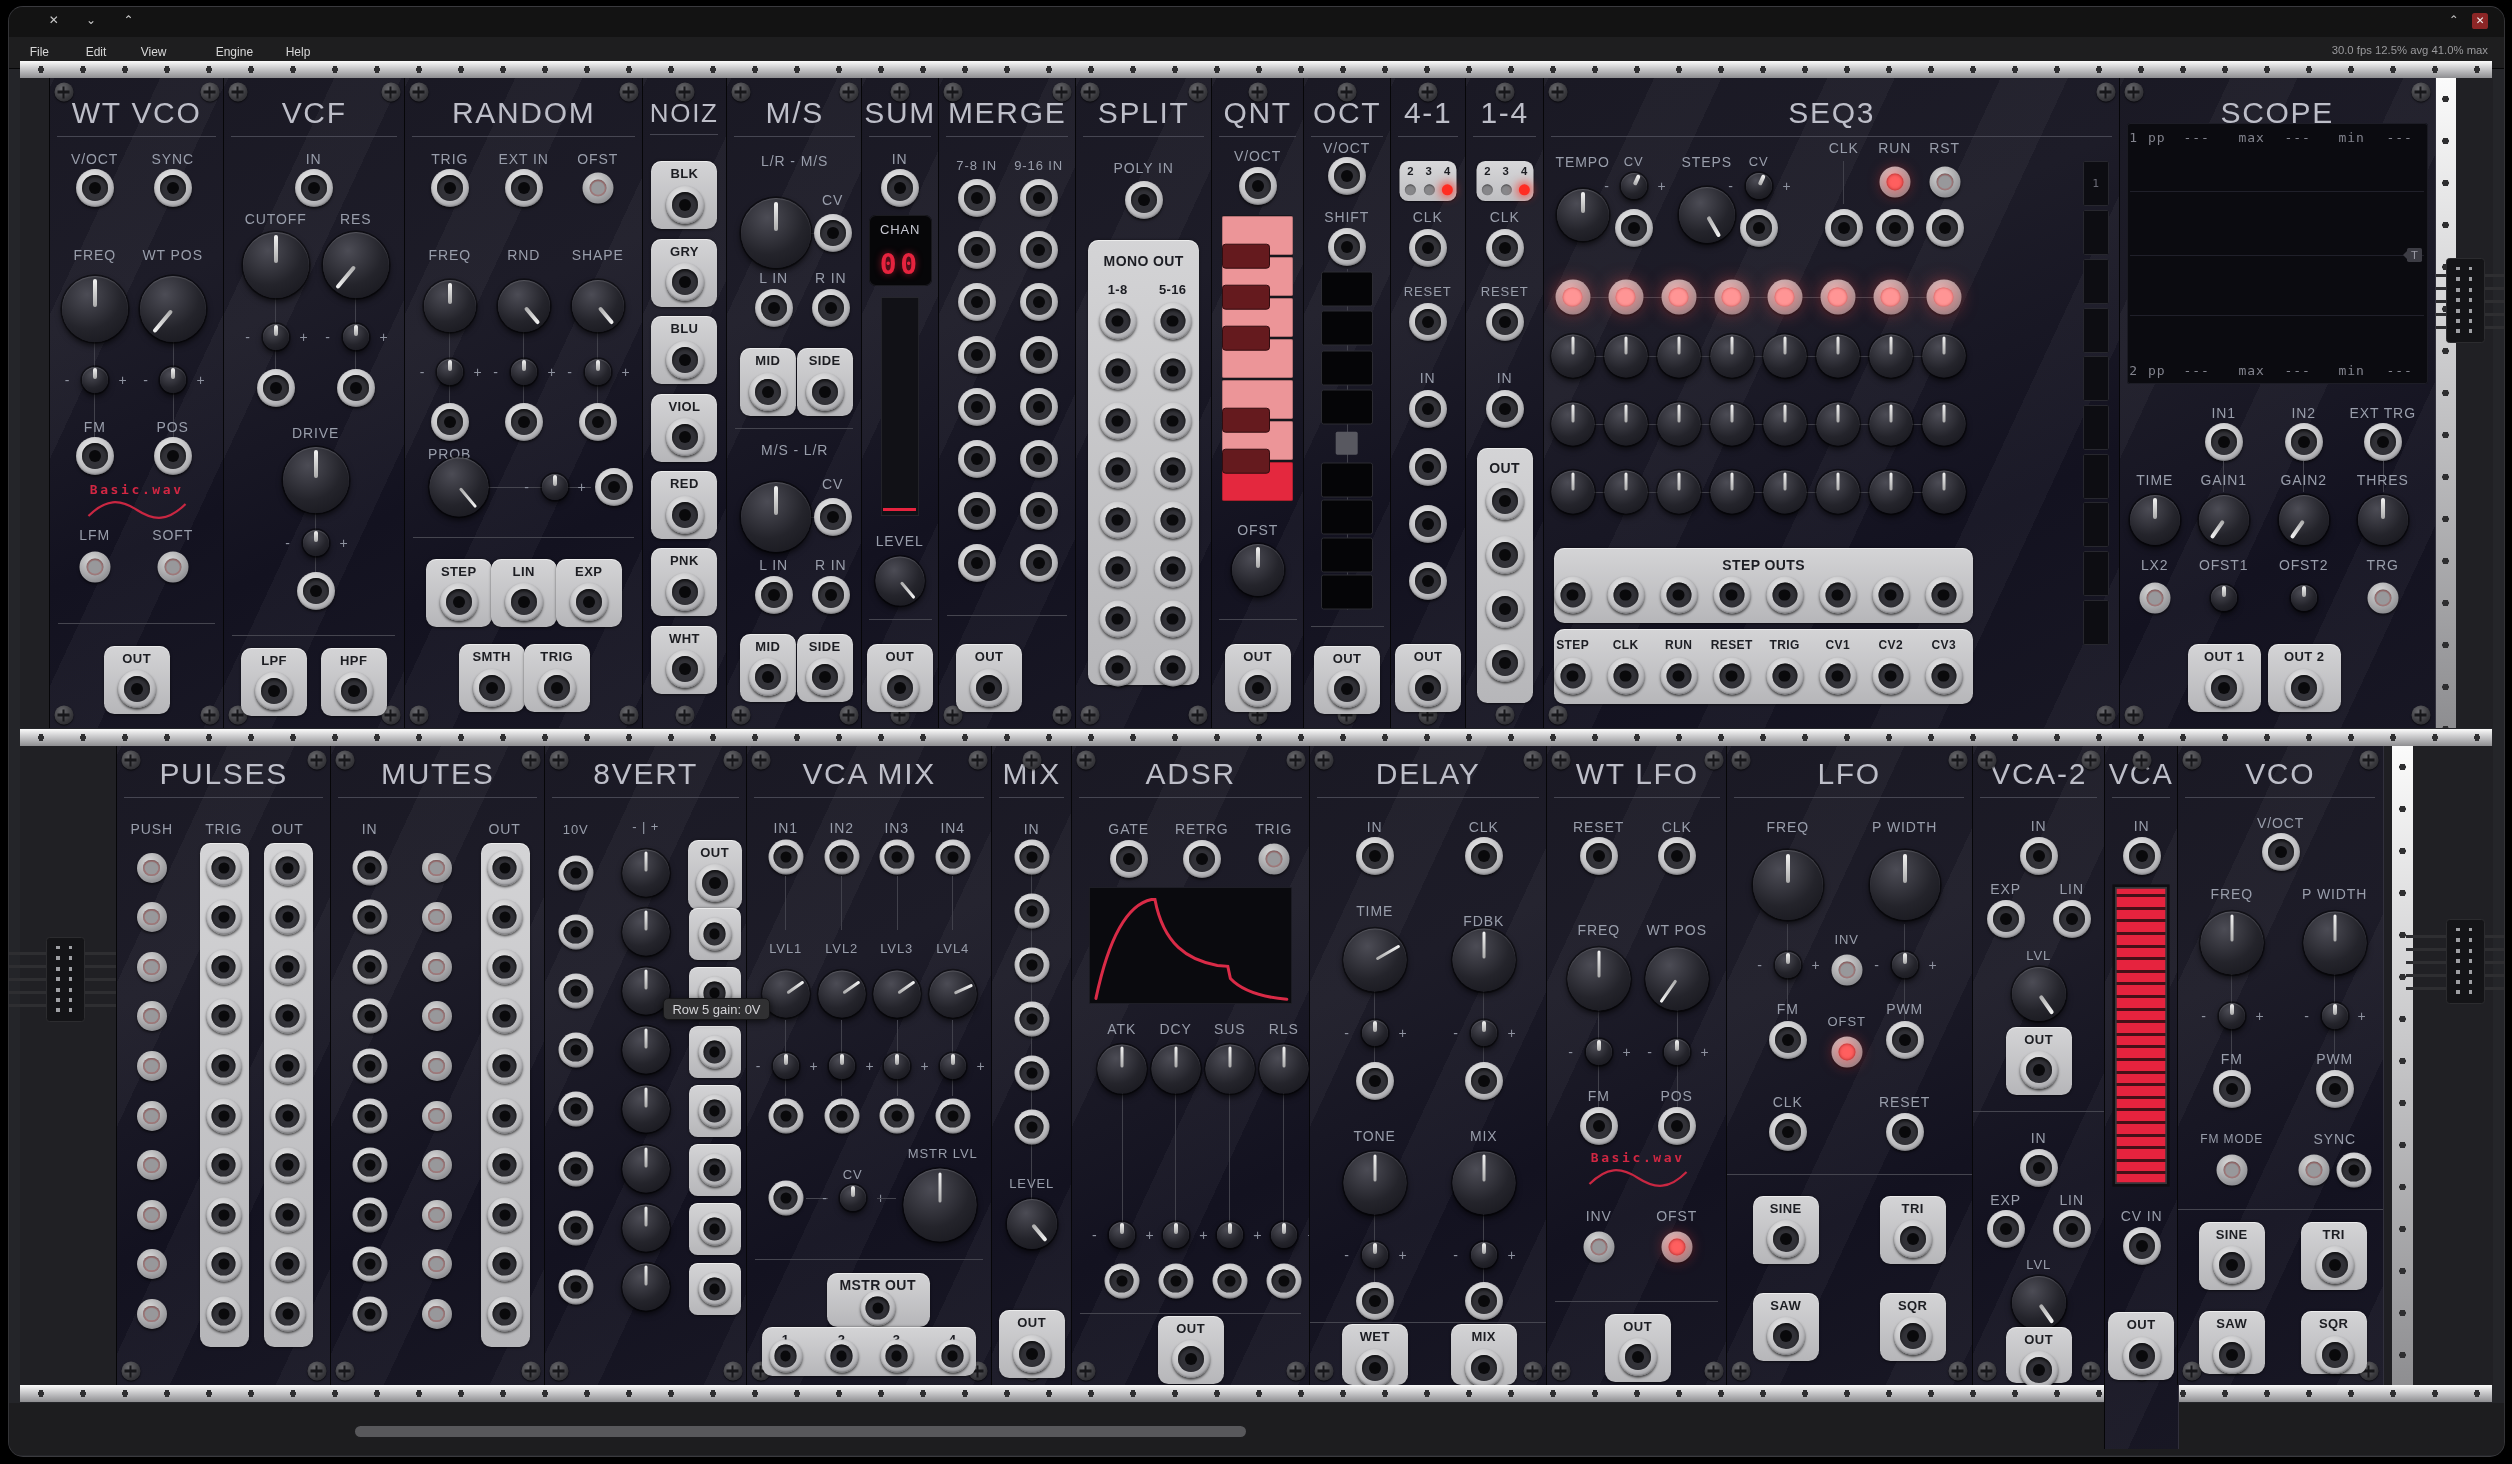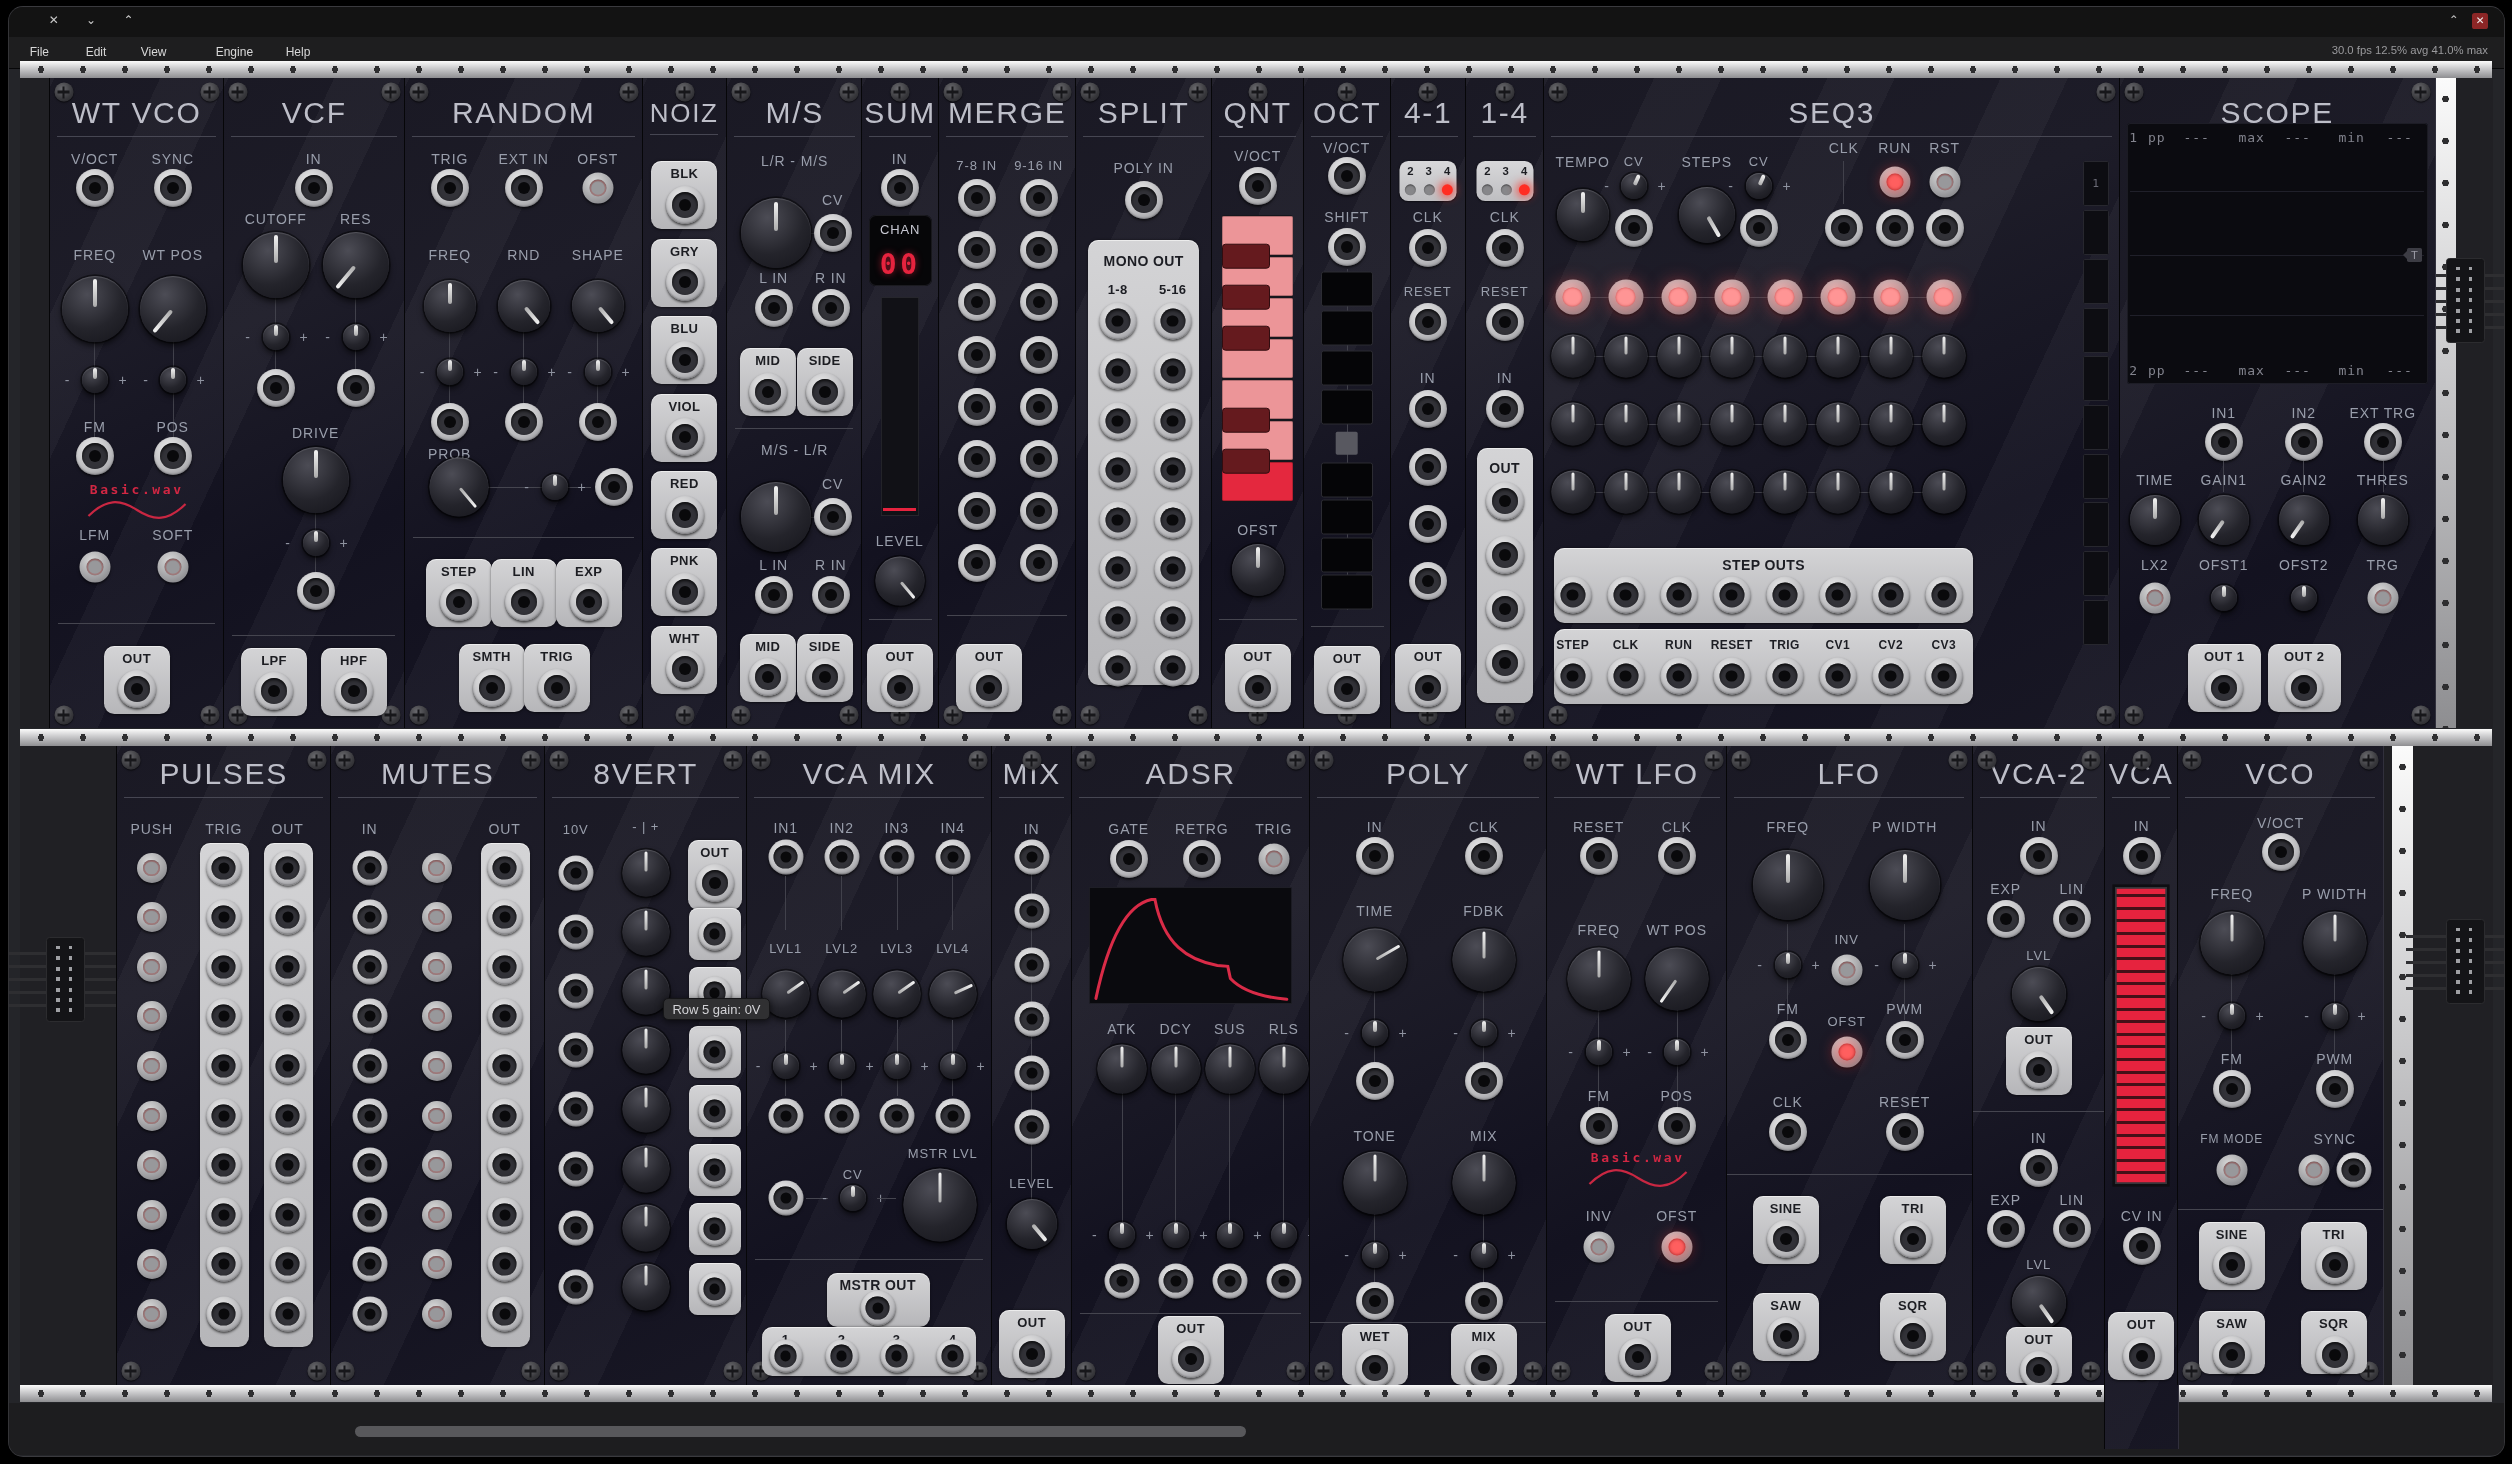--- a/index.html
+++ b/index.html
@@ -2233,40 +2233,40 @@
         <div class="obox" style="left: 86px; top: 570px; width: 66px; height: 68px;">
           <div class="olbl">OUT</div>
         </div>
         <div class="port" style="width: 38px; height: 38px; left: 119px; top: 613px;">
           <div class="p2">
             <div class="p3"></div>
           </div>
         </div>
       </div>
       <div class="mod" style="left: 1300px; top: 739px; width: 237px; height: 639px;">
-        <div class="mtitle" style="top: 11.2px; font-size: 30px;">POLY</div>
+        <div class="mtitle" style="top: 11.2px; font-size: 30px;">DELAY</div>
         <div class="tline" style="top: 51px;"></div>
         <div class="screw" style="left: 14px; top: 14px;"></div>
         <div class="screw" style="left: 223px; top: 14px;"></div>
         <div class="screw" style="left: 14px; top: 625px;"></div>
         <div class="screw" style="left: 223px; top: 625px;"></div>
         <div class="lbl" style="left: 65px; top: 81px;">IN</div>
         <div class="port" style="width: 38px; height: 38px; left: 65px; top: 110px;">
           <div class="p2">
             <div class="p3"></div>
           </div>
         </div>
         <div class="lbl" style="left: 174px; top: 81px;">CLK</div>
         <div class="port" style="width: 38px; height: 38px; left: 174px; top: 110px;">
           <div class="p2">
             <div class="p3"></div>
           </div>
         </div>
         <div class="lbl" style="left: 65px; top: 165px;">TIME</div>
-        <div class="lbl" style="left: 174px; top: 165px;">FDBK</div>
+        <div class="lbl" style="left: 174px; top: 175px;">FDBK</div>
         <div class="vline" style="left: 64px; top: 226px; height: 94px;"></div>
         <div class="vline" style="left: 173px; top: 226px; height: 94px;"></div>
         <div class="knob" style="width: 63px; height: 63px; left: 65px; top: 214px;">
           <div class="rot" style="transform: rotate(60deg);">
             <div class="ptr"></div>
           </div>
         </div>
         <div class="knob" style="width: 63px; height: 63px; left: 174px; top: 214px;">
           <div class="rot" style="transform: rotate(0deg);">
             <div class="ptr"></div>

